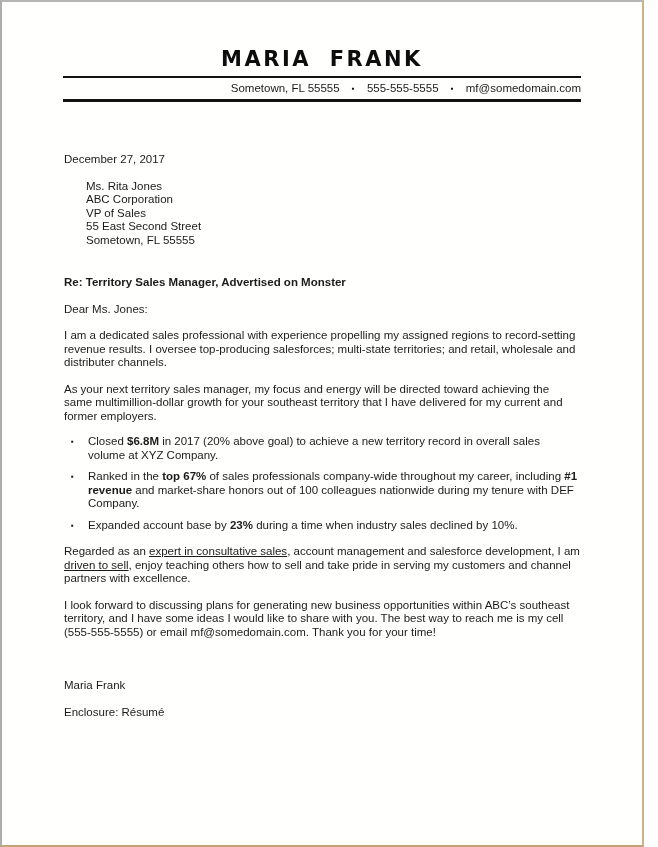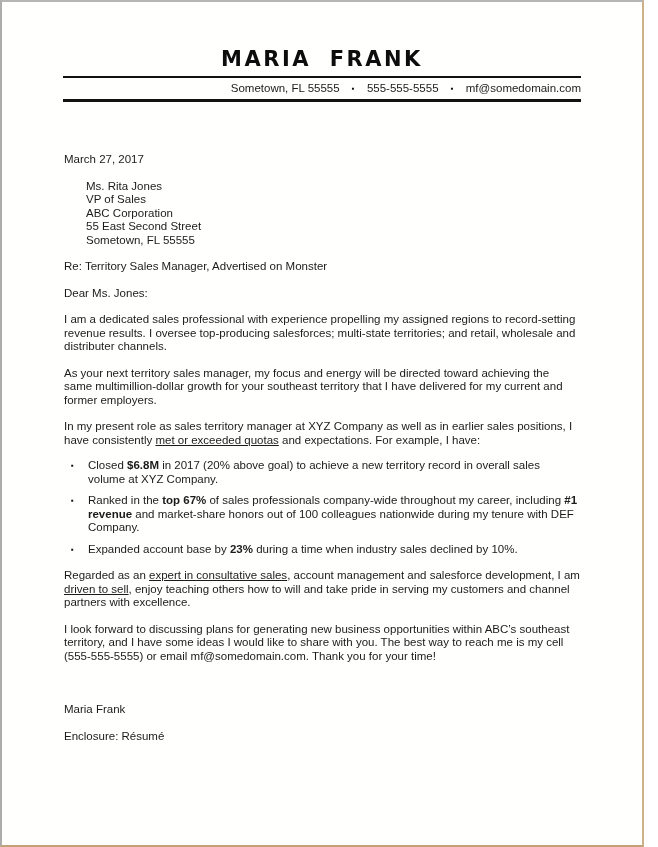--- a/index.html
+++ b/index.html
@@ -54,21 +54,21 @@
   }
   
   .letter-main {
     margin: 0 62px 0 62px;
     font-size: 11.5px;
     line-height: 13.5px;
   }
   .date       { margin-top: 51px; }
   .recipient  { margin-top: 13px; }
   .recipient div { margin: 0; padding-left: 22px; }
-  .subject    { margin-top: 13px; font-weight: normal; }
+  .subject    { margin-top: 29px; font-weight: bold; }
   .salutation { margin-top: 13px; }
   .para       { margin: 13px 0 0 0; }
   .bullet-list { margin-top: 12px; }
   .bullet-item { display: flex; margin-top: 8px; }
   .bullet-item:first-child { margin-top: 0; }
   .bullet-marker {
     flex: 0 0 24px;
     box-sizing: border-box;
     padding-left: 7px;
     font-size: 8px;
@@ -94,52 +94,51 @@
       <span>Sometown, FL 55555</span>
       <span class="sep">▪</span>
       <span>555-555-5555</span>
       <span class="sep">▪</span>
       <span>mf@somedomain.com</span>
     </div>
     <div class="rule thick"></div>
   </header>
 
   <main class="letter-main">
-    <div class="date">March 27, 2017</div>
+    <div class="date">December 27, 2017</div>
 
     <div class="recipient">
       <div>Ms. Rita Jones</div>
+      <div>ABC Corporation</div>
       <div>VP of Sales</div>
-      <div>ABC Corporation</div>
       <div>55 East Second Street</div>
       <div>Sometown, FL 55555</div>
     </div>
 
     <div class="subject">Re: Territory Sales Manager, Advertised on Monster</div>
     <div class="salutation">Dear Ms. Jones:</div>
 
     <div id="letter-body">
         <p class="para"><span>I am a dedicated sales professional with experience propelling my assigned regions to record-setting revenue results. I oversee top-producing salesforces; multi-state territories; and retail, wholesale and distributer channels.</span></p>
         <p class="para"><span>As your next territory sales manager, my focus and energy will be directed toward achieving the same multimillion-dollar growth for your southeast territory that I have delivered for my current and former employers.</span></p>
-        <p class="para"><span>In my present role as sales territory manager at XYZ Company as well as in earlier sales positions, I have consistently </span><u>met or exceeded quotas</u><span> and expectations. For example, I have:</span></p>
         <div class="bullet-list">
           <div class="bullet-item">
             <span class="bullet-marker">▪</span>
             <span class="bullet-text"><span>Closed </span><b>$6.8M</b><span> in 2017 (20% above goal) to achieve a new territory record in overall sales volume at XYZ Company.</span></span>
           </div>
           <div class="bullet-item">
             <span class="bullet-marker">▪</span>
             <span class="bullet-text"><span>Ranked in the </span><b>top 67%</b><span> of sales professionals company-wide throughout my career, including </span><b>#1 revenue</b><span> and market-share honors out of 100 colleagues nationwide during my tenure with DEF Company.</span></span>
           </div>
           <div class="bullet-item">
             <span class="bullet-marker">▪</span>
             <span class="bullet-text"><span>Expanded account base by </span><b>23%</b><span> during a time when industry sales declined by 10%.</span></span>
           </div>
         </div>
-        <p class="para"><span>Regarded as an </span><u>expert in consultative sales</u><span>, account management and salesforce development, I am </span><u>driven to sell</u><span>, enjoy teaching others how to will and take pride in serving my customers and channel partners with excellence.</span></p>
+        <p class="para"><span>Regarded as an </span><u>expert in consultative sales</u><span>, account management and salesforce development, I am </span><u>driven to sell</u><span>, enjoy teaching others how to sell and take pride in serving my customers and channel partners with excellence.</span></p>
         <p class="para"><span>I look forward to discussing plans for generating new business opportunities within ABC’s southeast territory, and I have some ideas I would like to share with you. The best way to reach me is my cell (555-555-5555) or email mf@somedomain.com. Thank you for your time!</span></p>
       </div>
 
     <div class="signature">Maria Frank</div>
     <div class="enclosure">Enclosure: Résumé</div>
   </main>
 
 </div>
 
 </body></html>

